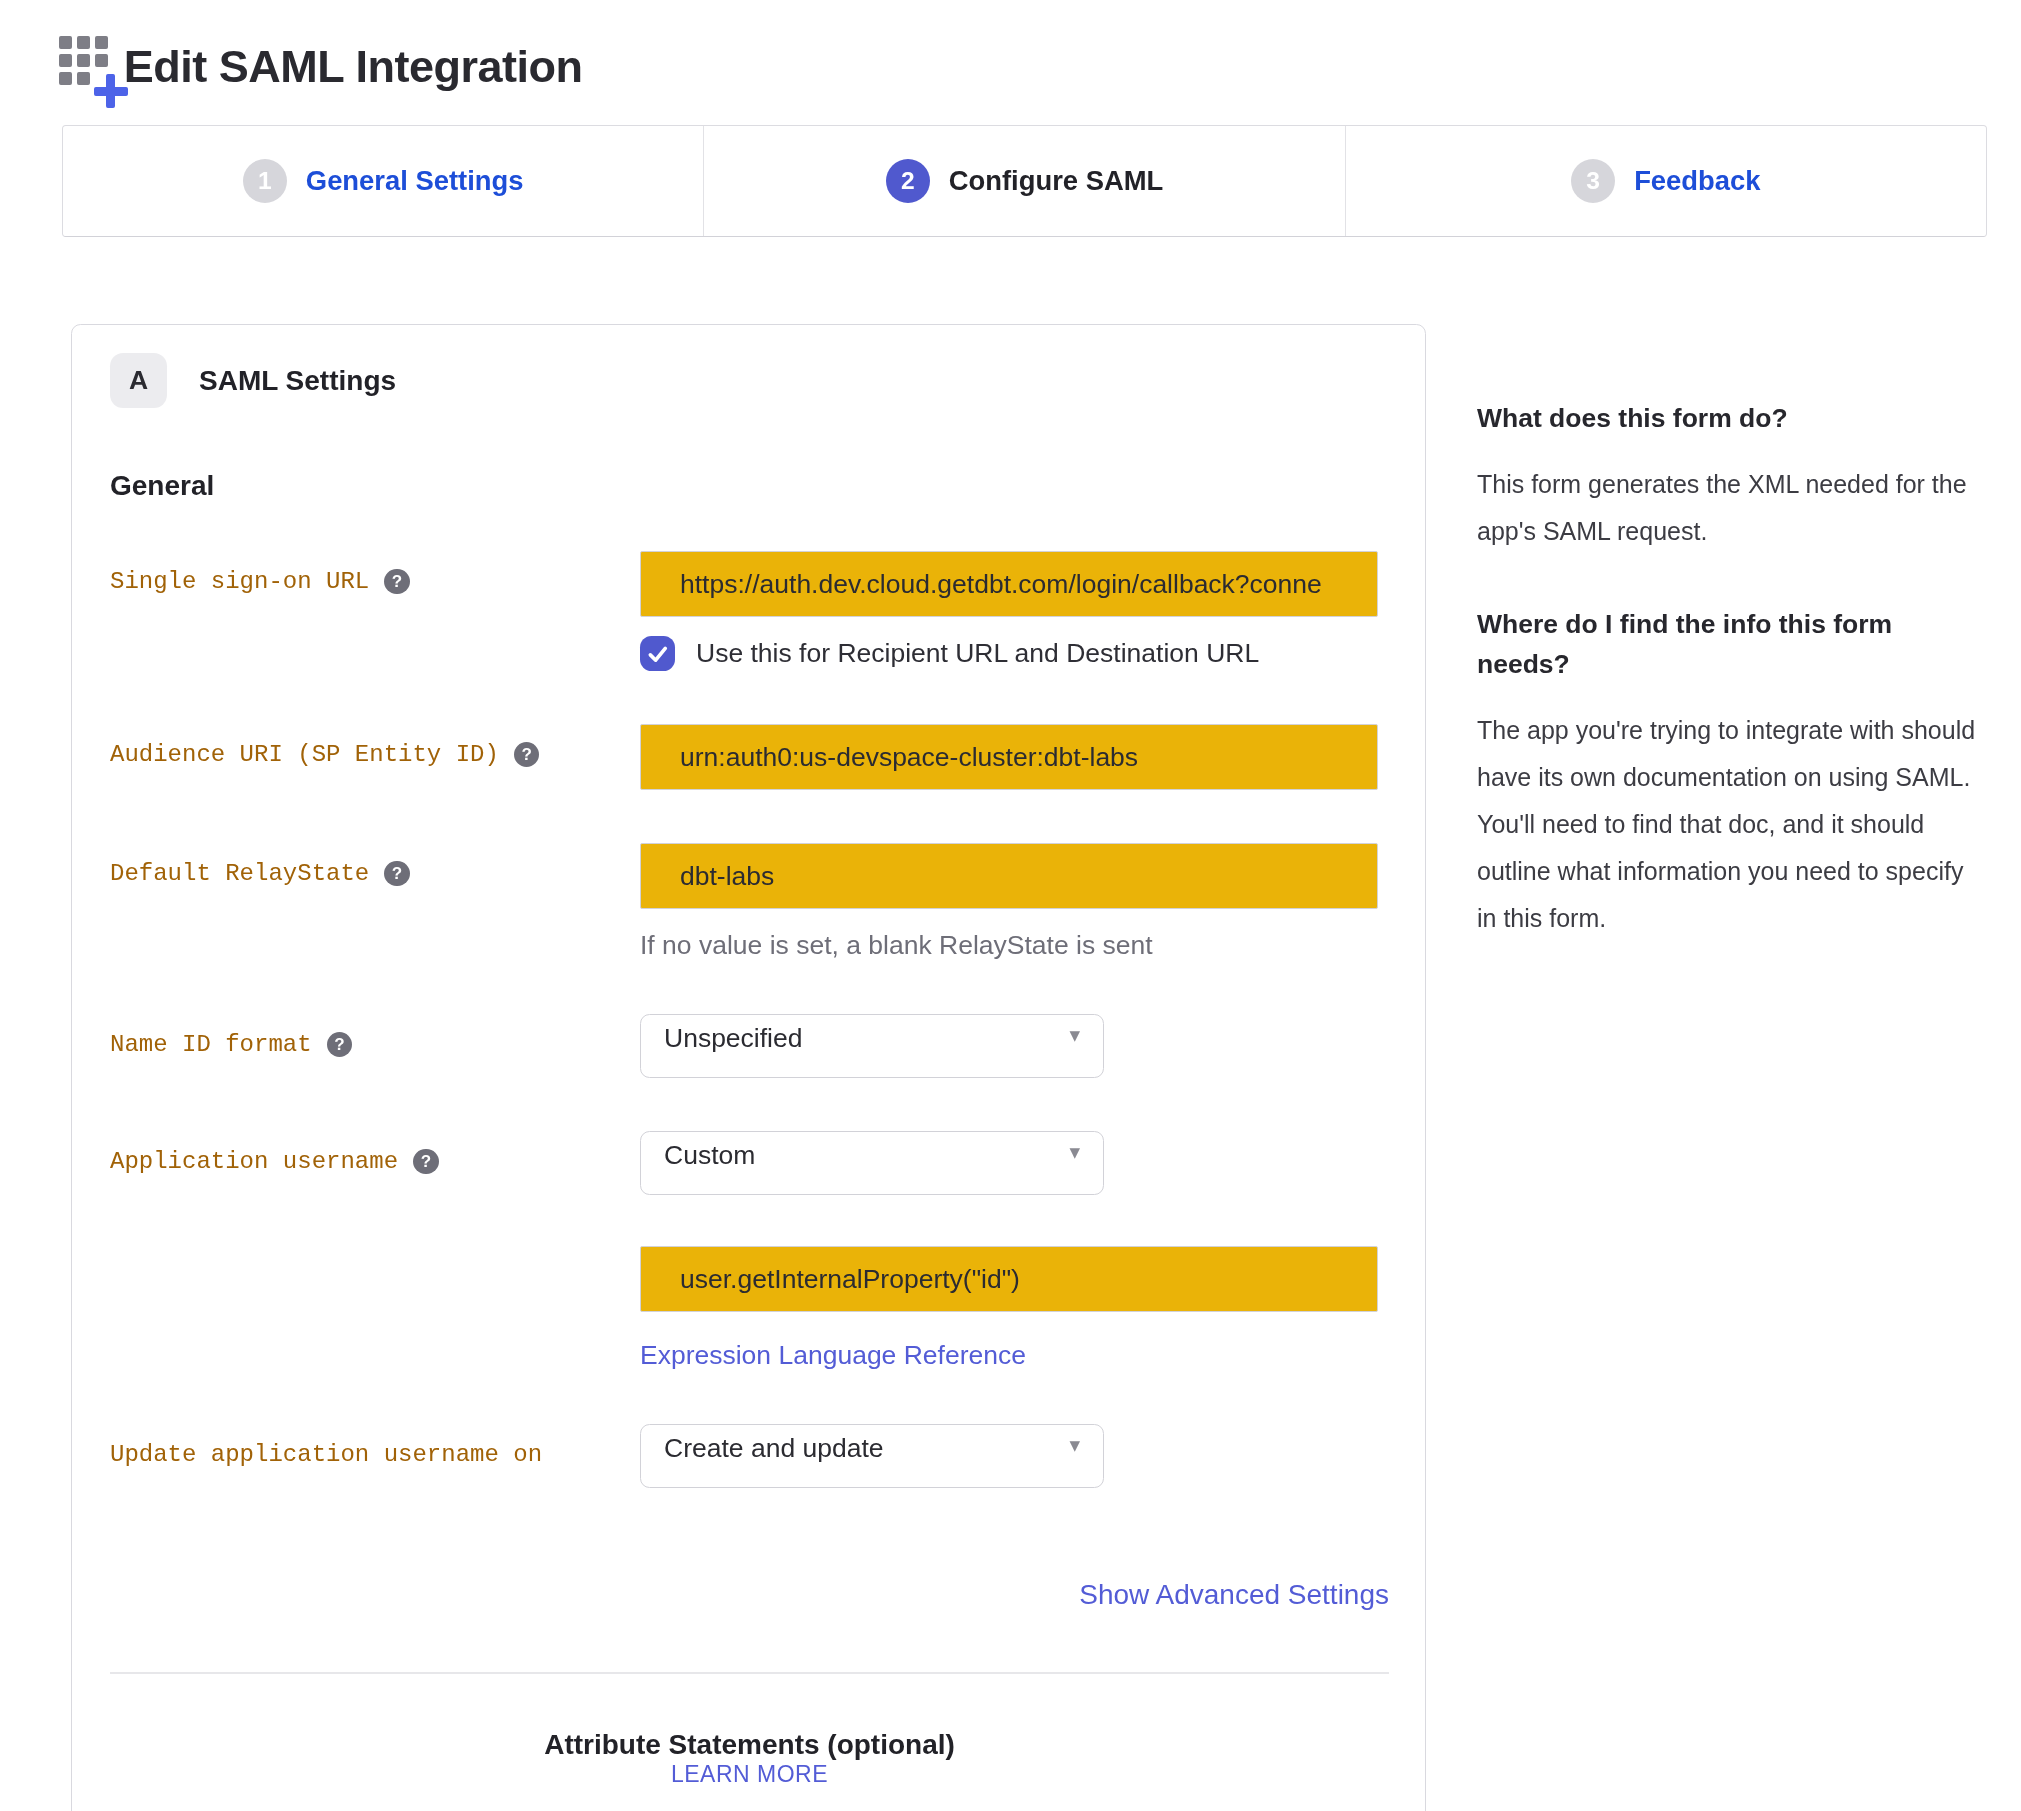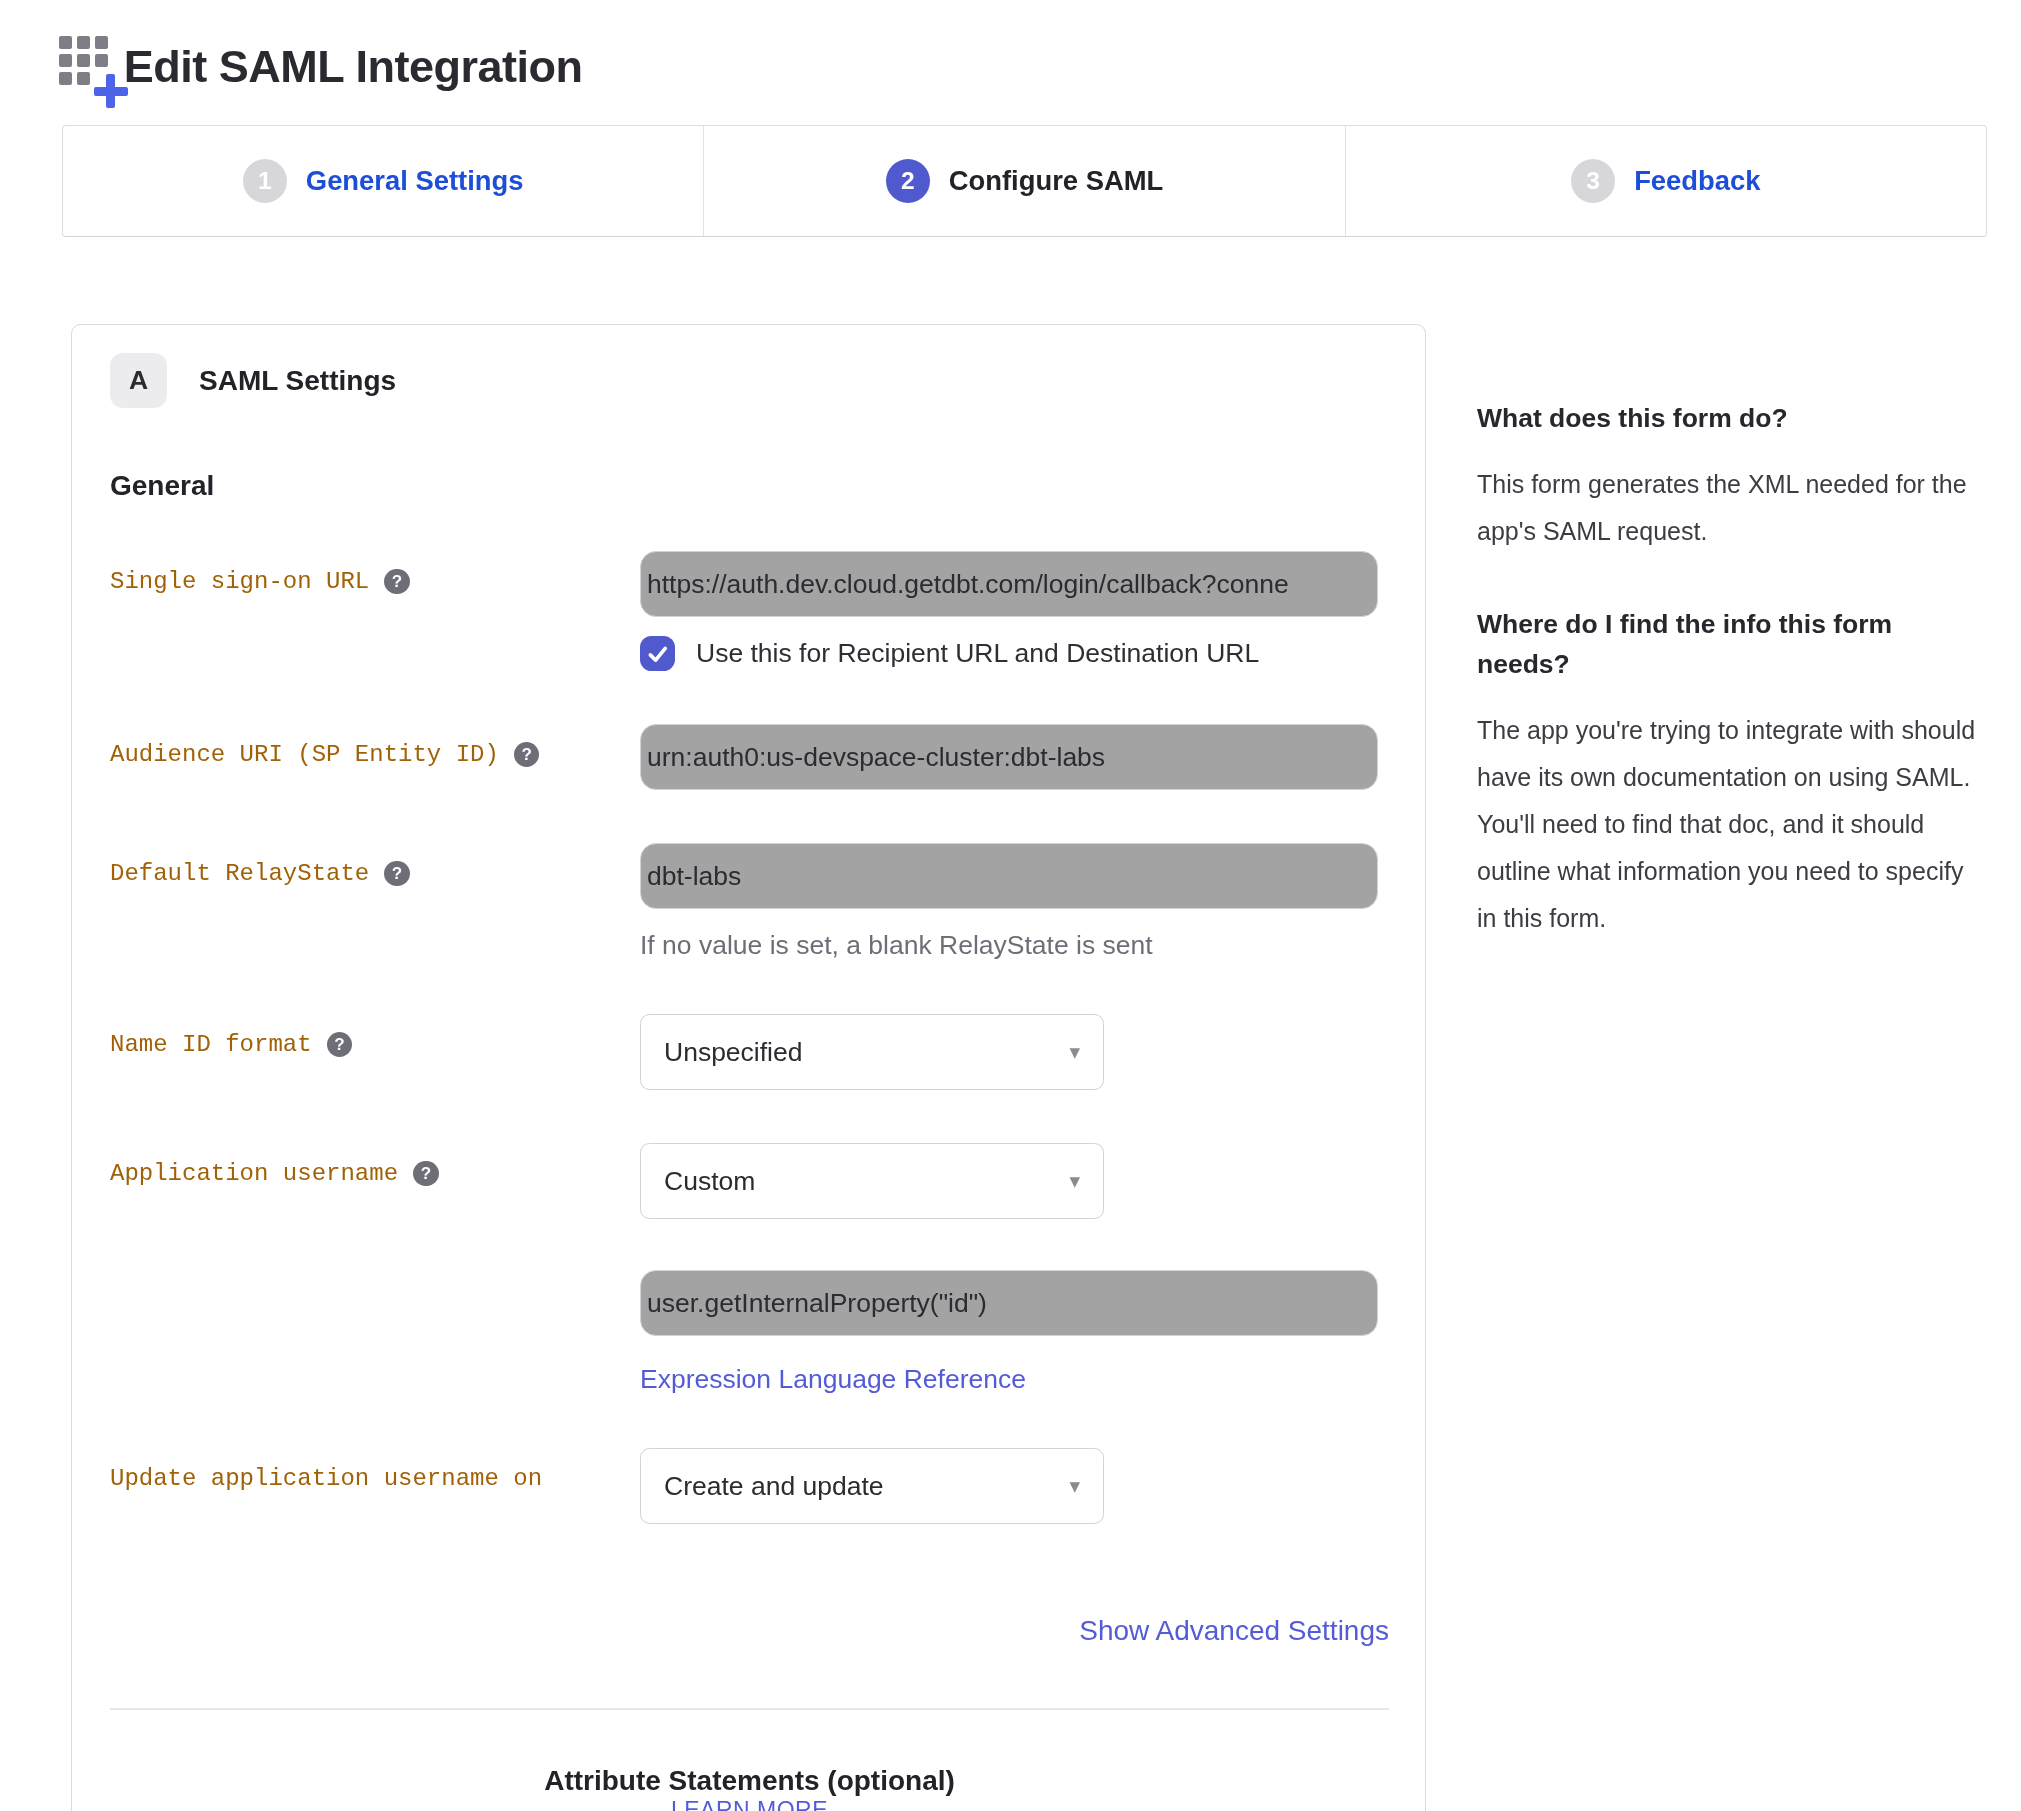--- a/index.html
+++ b/index.html
@@ -41,25 +41,25 @@
 
   .section-heading { font-size:28px; font-weight:700; color:#222228; margin:62px 0 49px 0; }
 
   .form-row { display:flex; align-items:flex-start; margin-bottom:53px; }
   .label-col { width:530px; flex:0 0 auto; padding-top:17px; display:flex; align-items:center; gap:15px; }
   .field-label { font-size:24px; color:#a16207;font-family:Liberation Mono, monospace; }
   .help-icon { width:25.6px; height:25.6px; border-radius:50%; background:#6e6e78; color:#fff;
     font-size:17px; font-weight:700; display:inline-flex; align-items:center; justify-content:center; cursor:pointer; flex:0 0 auto; }
   .control-col { flex:1; }
 
-  .text-input { width:738px; height:66px; border:0.9px solid #d2d2d8; border-radius:16px;
-    font-size:26.5px; color:#2b2b31; padding:0 6px; outline:none; background:#a3a3a3;
+  .text-input { width:738px; height:66px; border:0.9px solid #d2d2d8; border-radius:2px;
+    font-size:26.5px; color:#2b2b31; padding:0 39px; outline:none; background:#eab308;
     font-family:"Liberation Sans", sans-serif; }
-  .select-box { width:464px; height:76px; border:0.9px solid #d2d2d8; border-radius:9.5px;
-    display:flex; align-items:center; justify-content:space-between; padding:16px 23px;
+  .select-box { width:464px; height:64px; border:0.9px solid #d2d2d8; border-radius:9.5px;
+    display:flex; justify-content:space-between; padding:8px 23px;
     font-size:26.5px; color:#2b2b31; cursor:pointer; background:#fff; }
   .caret { font-size:21px; color:#8a8a92; }
 
   .checkbox-row { display:flex; align-items:center; gap:21px; margin-top:19px; }
   .checkbox { width:35px; height:35px; border-radius:11.4px; background:#5059ce;
     display:flex; align-items:center; justify-content:center; cursor:pointer; flex:0 0 auto; }
   .checkbox-label { font-size:26.5px; color:#2e2e35; }
 
   .hint-text { font-size:26.5px; color:#6e6e78; margin-top:21px; }
 

